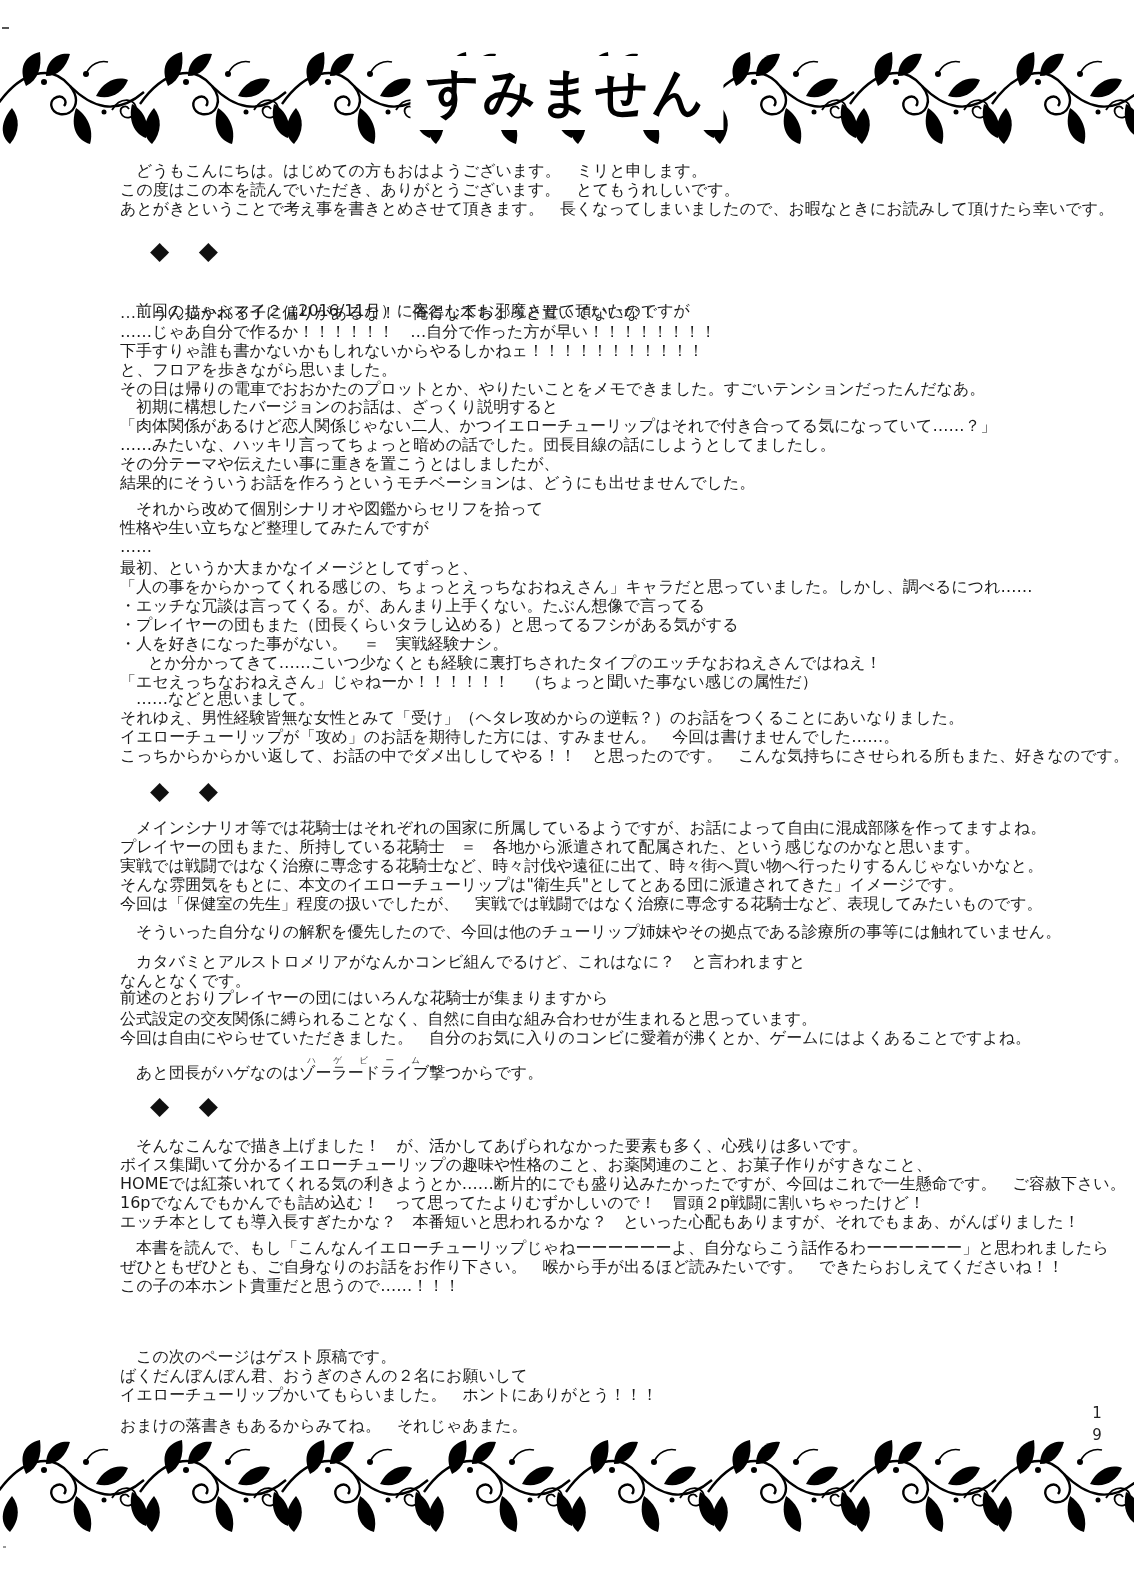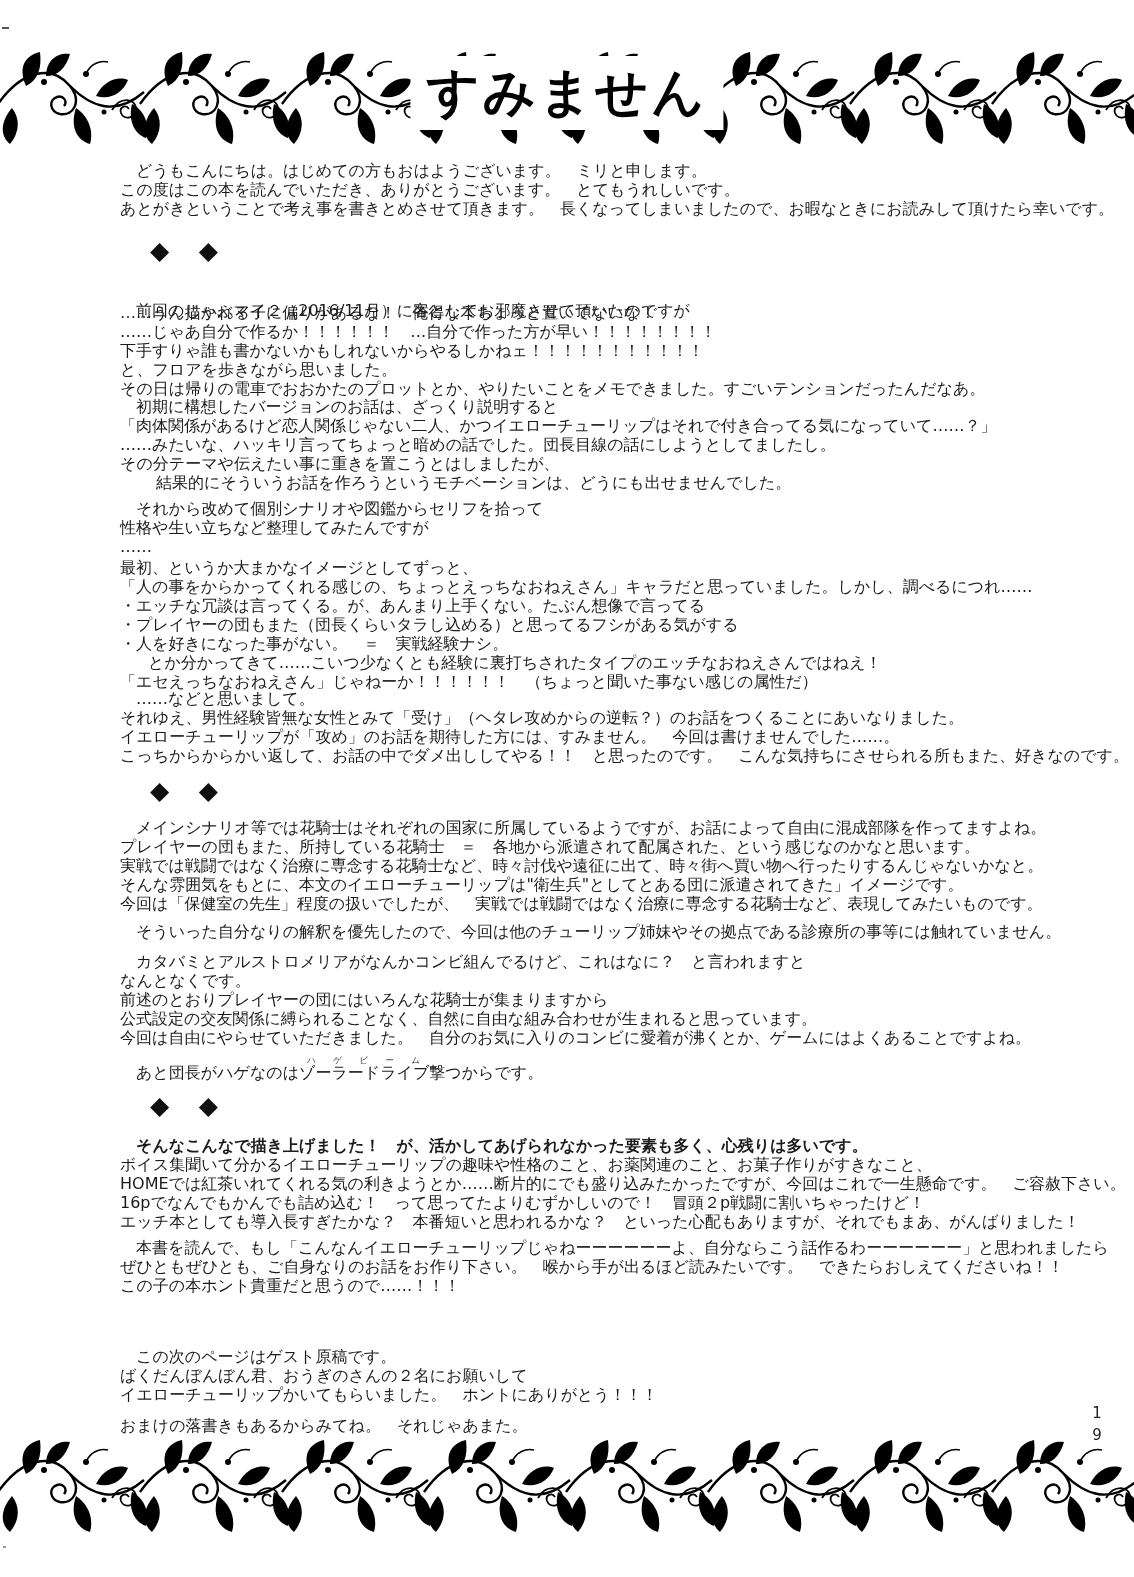--- a/index.html
+++ b/index.html
@@ -142,21 +142,21 @@
       <div class="line" style="top: 285px; margin-top: 16px;">　前回のじゃぶマイ２（2016/11月）に客としてお邪魔させて頂いたのですが</div>
       <div class="line" style="top: 303px; font-family: Liberation Serif, serif;">……うん描かれる子に偏りがあるな！　俺得な本ちょっと置いてないな！</div>
       <div class="line" style="top: 322px;">……じゃあ自分で作るか！！！！！！　…自分で作った方が早い！！！！！！！！</div>
       <div class="line" style="top: 341px;">下手すりゃ誰も書かないかもしれないからやるしかねェ！！！！！！！！！！！</div>
       <div class="line" style="top: 360px;">と、フロアを歩きながら思いました。</div>
       <div class="line" style="top: 379px;">その日は帰りの電車でおおかたのプロットとか、やりたいことをメモできました。すごいテンションだったんだなあ。</div>
       <div class="line" style="top: 397px;">　初期に構想したバージョンのお話は、ざっくり説明すると</div>
       <div class="line" style="top: 416px;">「肉体関係があるけど恋人関係じゃない二人、かつイエローチューリップはそれで付き合ってる気になっていて……？」</div>
       <div class="line" style="top: 435px;">……みたいな、ハッキリ言ってちょっと暗めの話でした。団長目線の話にしようとしてましたし。</div>
       <div class="line" style="top: 454px;">その分テーマや伝えたい事に重きを置こうとはしましたが、</div>
-      <div class="line" style="top: 473px; margin-left: 36px;">結果的にそういうお話を作ろうというモチベーションは、どうにも出せませんでした。</div>
+      <div class="line" style="top: 473px;">結果的にそういうお話を作ろうというモチベーションは、どうにも出せませんでした。</div>
       <div class="line" style="top: 499px;">　それから改めて個別シナリオや図鑑からセリフを拾って</div>
       <div class="line" style="top: 518px;">性格や生い立ちなど整理してみたんですが</div>
       <div class="line" style="top: 537px;">……</div>
       <div class="line" style="top: 558px;">最初、というか大まかなイメージとしてずっと、</div>
       <div class="line" style="top: 577px;">「人の事をからかってくれる感じの、ちょっとえっちなおねえさん」キャラだと思っていました。しかし、調べるにつれ……</div>
       <div class="line" style="top: 596px;">・エッチな冗談は言ってくる。が、あんまり上手くない。たぶん想像で言ってる</div>
       <div class="line" style="top: 615px;">・プレイヤーの団もまた（団長くらいタラし込める）と思ってるフシがある気がする</div>
       <div class="line" style="top: 634px;">・人を好きになった事がない。　＝　実戦経験ナシ。</div>
       <div class="line" style="top: 653px; margin-left: 28px;">とか分かってきて……こいつ少なくとも経験に裏打ちされたタイプのエッチなおねえさんではねえ！</div>
       <div class="line" style="top: 672px;">「エセえっちなおねえさん」じゃねーか！！！！！！　（ちょっと聞いた事ない感じの属性だ）</div>
@@ -169,29 +169,29 @@
         <span class="diamond">◆</span>
       </div>
       <div class="line" style="top: 818px;">　メインシナリオ等では花騎士はそれぞれの国家に所属しているようですが、お話によって自由に混成部隊を作ってますよね。</div>
       <div class="line" style="top: 837px;">プレイヤーの団もまた、所持している花騎士　＝　各地から派遣されて配属された、という感じなのかなと思います。</div>
       <div class="line" style="top: 856px;">実戦では戦闘ではなく治療に専念する花騎士など、時々討伐や遠征に出て、時々街へ買い物へ行ったりするんじゃないかなと。</div>
       <div class="line" style="top: 875px;">そんな雰囲気をもとに、本文のイエローチューリップは"衛生兵"としてとある団に派遣されてきた」イメージです。</div>
       <div class="line" style="top: 894px;">今回は「保健室の先生」程度の扱いでしたが、　実戦では戦闘ではなく治療に専念する花騎士など、表現してみたいものです。</div>
       <div class="line" style="top: 922px;">　そういった自分なりの解釈を優先したので、今回は他のチューリップ姉妹やその拠点である診療所の事等には触れていません。</div>
       <div class="line" style="top: 952px;">　カタバミとアルストロメリアがなんかコンビ組んでるけど、これはなに？　と言われますと</div>
       <div class="line" style="top: 971px;">なんとなくです。</div>
-      <div class="line" style="top: 990px;">前述のとおりプレイヤーの団にはいろんな花騎士が集まりますから</div>
+      <div class="line" style="top: 990px; font-family: Liberation Mono, monospace;">前述のとおりプレイヤーの団にはいろんな花騎士が集まりますから</div>
       <div class="line" style="top: 1009px;">公式設定の交友関係に縛られることなく、自然に自由な組み合わせが生まれると思っています。</div>
       <div class="line" style="top: 1028px;">今回は自由にやらせていただきました。　自分のお気に入りのコンビに愛着が沸くとか、ゲームにはよくあることですよね。</div>
       <div class="line ruby-line" style="top: 1056px;"><span>　あと団長がハゲなのは</span><ruby><span>ゾーラードライブ</span><rt>ハゲビーム</rt></ruby><span>撃つからです。</span></div>
       <div class="header" style="top: 1091px;">
         <span class="diamond">◆</span>
         <span class="diamond">◆</span>
       </div>
-      <div class="line" style="top: 1136px; font-weight: bold;">　そんなこんなで描き上げました！　が、活かしてあげられなかった要素も多く、心残りは多いです。</div>
+      <div class="line" style="top: 1136px;">　そんなこんなで描き上げました！　が、活かしてあげられなかった要素も多く、心残りは多いです。</div>
       <div class="line" style="top: 1155px;">ボイス集聞いて分かるイエローチューリップの趣味や性格のこと、お薬関連のこと、お菓子作りがすきなこと、</div>
       <div class="line" style="top: 1174px;">HOMEでは紅茶いれてくれる気の利きようとか……断片的にでも盛り込みたかったですが、今回はこれで一生懸命です。　ご容赦下さい。</div>
       <div class="line" style="top: 1193px;">16pでなんでもかんでも詰め込む！　って思ってたよりむずかしいので！　冒頭２p戦闘に割いちゃったけど！</div>
       <div class="line" style="top: 1212px;">エッチ本としても導入長すぎたかな？　本番短いと思われるかな？　といった心配もありますが、それでもまあ、がんばりました！</div>
       <div class="line" style="top: 1238px;">　本書を読んで、もし「こんなんイエローチューリップじゃねーーーーーーよ、自分ならこう話作るわーーーーーー」と思われましたら</div>
       <div class="line" style="top: 1257px;">ぜひともぜひとも、ご自身なりのお話をお作り下さい。　喉から手が出るほど読みたいです。　できたらおしえてくださいね！！</div>
       <div class="line" style="top: 1276px;">この子の本ホント貴重だと思うので……！！！</div>
       <div class="line" style="top: 1347px;">　この次のページはゲスト原稿です。</div>
       <div class="line" style="top: 1366px;">ばくだんぼんぼん君、おうぎのさんの２名にお願いして</div>
       <div class="line" style="top: 1385px;">イエローチューリップかいてもらいました。　ホントにありがとう！！！</div>

